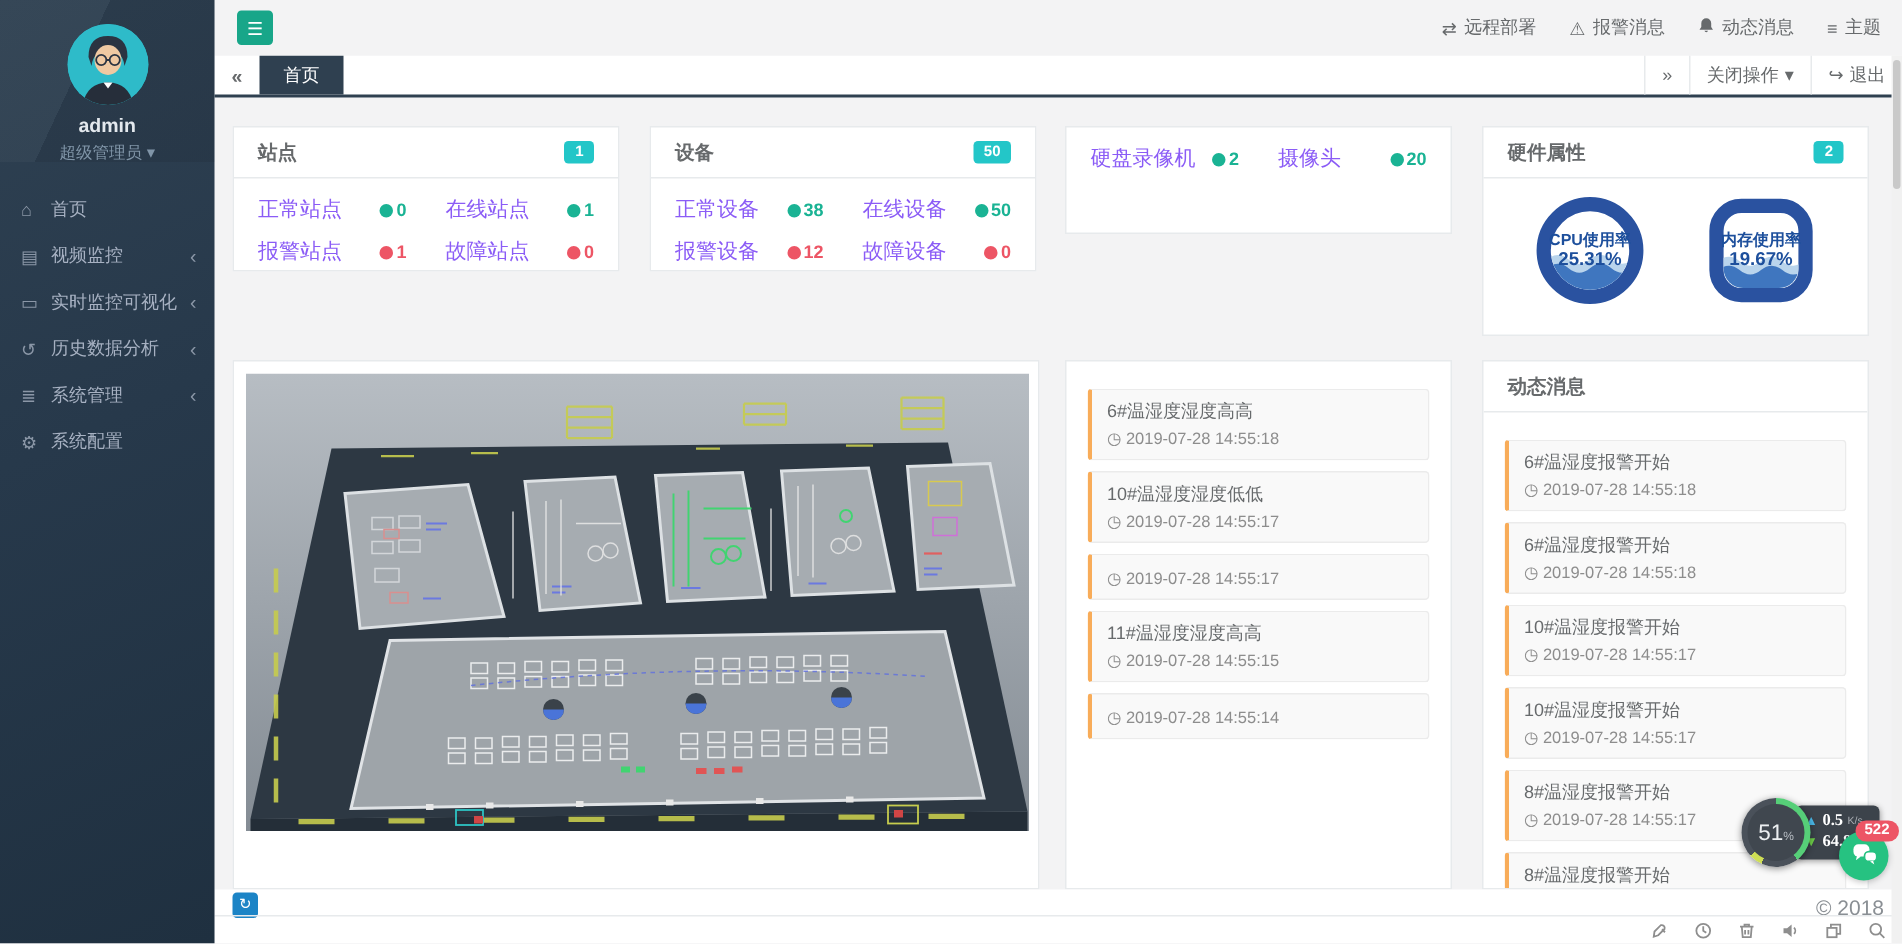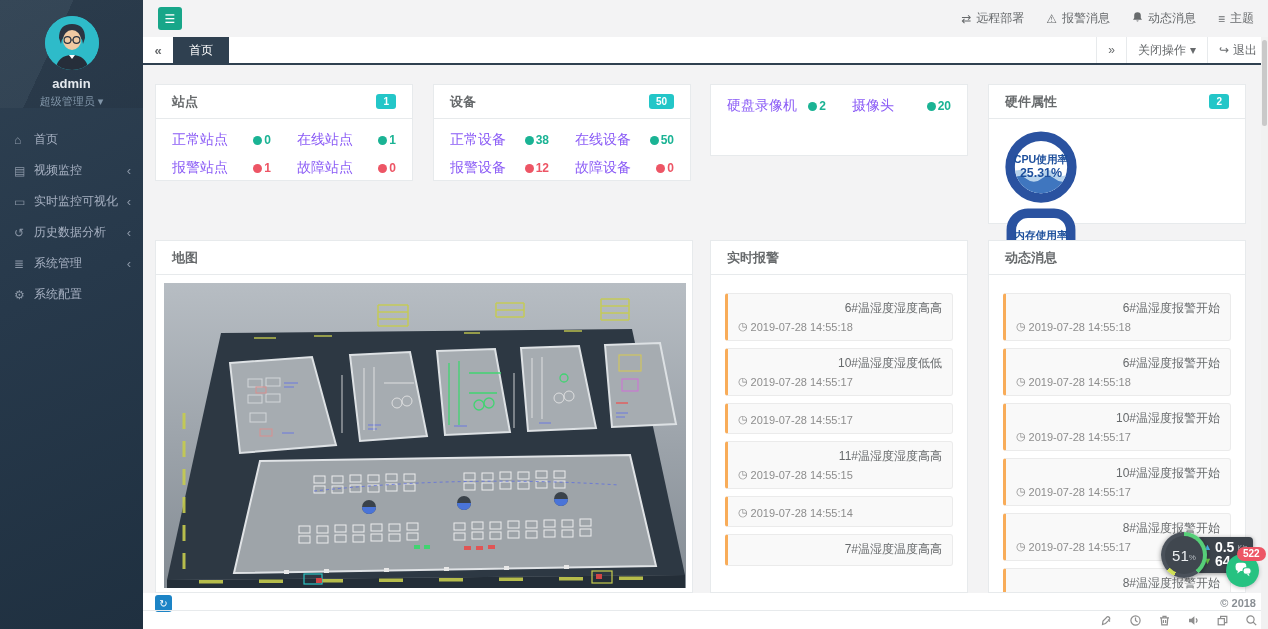--- a/index.html
+++ b/index.html
@@ -49,46 +49,46 @@
   .card-b { padding:12px 16px 0 16px; }
   .mrow { display:flex; margin-bottom:10px; }
   .mcell { flex:1; display:flex; align-items:center; justify-content:space-between; }
   .mcell:first-child { margin-right:26px; }
   .ml { font-size:14px; color:#8b5cf6; }
   .dv { display:flex; align-items:center; gap:2px; }
   .dot { display:inline-block; width:9px; height:9px; border-radius:50%; }
   .dot.g { background:#1ab394; } .dot.r { background:#ed5565; }
   .val { font-size:12px; font-weight:bold; }
   .val.g { color:#1ab394; } .val.r { color:#ed5565; }
-  .gauges { display:flex; justify-content:space-around; align-items:flex-start; padding:10px 14px 0 14px;flex-direction:column; }
+  .gauges { display:flex; justify-content:space-around; align-items:flex-end; padding:10px 14px 0 14px; }
   
   .feed { padding:18px 14px 0 14px; overflow:hidden; }
   .fitem { background:#f9f9f9; border:1px solid #ebebeb; border-left:3px solid #f8ac59;
     border-radius:3px; padding:6px 10px 7px 10px; margin-bottom:7px; }
-  .ftitle { font-size:12px; color:#676a6c;text-align:right; }
+  .ftitle { font-size:12px; color:#676a6c; }
   .ftime { display:flex; align-items:center; gap:3px; margin-top:3px; font-size:11px; color:#8d8d8d; }
   .fclock { font-size:11px; color:#8d8d8d; }
   
   .map-body { padding:8px; }
   .map-canvas { display:block; }
   
   .footer { position:absolute; left:0; right:0; bottom:0; height:36px; background:#fff; }
   .refresh-btn { position:absolute; left:12px; top:2px; width:17px; height:17px; border:none;
     background:#1c84c6; color:#fff; border-radius:3px; font-size:10px; line-height:16px; cursor:pointer; }
-  .copyright { position:absolute; right:12px; top:4px; font-size:11px; color:#8a8f94;font-weight:bold; }
+  .copyright { position:absolute; right:12px; top:4px; font-size:14px; color:#8a8f94; }
   .statusrow { position:absolute; left:0; right:0; bottom:0; height:19px; border-top:1px solid #e7eaec;
     display:flex; justify-content:flex-end; align-items:center; gap:16px; padding-right:10px; }
   .sicon { display:flex; align-items:center; cursor:pointer; }
   
   .net-tooltip { position:absolute; left:1197px; top:537px; width:56px; height:36px; z-index:21;
     background:#3c434b; border-radius:4px; padding:3px 5px 0 6px; box-shadow:0 1px 4px rgba(0,0,0,.4); }
   .nrow { display:flex; align-items:center; gap:3px; height:14px; }
   .narr { font-size:9px; font-weight:bold; }
   .narr.up { color:#4ab8e8; } .narr.dn { color:#6fd34a; }
-  .nval { font-size:14px; font-weight:bold; color:#fff; }
+  .nval { font-size:11px; font-weight:bold; color:#fff;font-family:Liberation Serif, serif; }
   .nunit { font-size:7px; color:#a9aeb4; }
   .cpu-widget { position:absolute; left:1161px; top:532px; width:46px; height:46px; border-radius:50%;
     z-index:22; cursor:pointer; box-shadow:0 1px 5px rgba(0,0,0,.45);
     background:conic-gradient(#56cf78 0 142deg, #4a515a 142deg 205deg, #cede55 205deg 228deg, #4a515a 228deg 360deg);text-align:center; }
   .cpu-inner { position:absolute; left:4px; top:4px; right:4px; bottom:4px; border-radius:50%;
     background:#40474f; display:flex; align-items:center; justify-content:center; }
   .cpu-num { font-size:15px; color:#eceff1; }
   .cpu-unit { font-size:8px; color:#b6bcc2; margin-top:5px; }
   .count-badge { position:absolute; left:1237px; top:547px; z-index:24; background:#ed5565; color:#fff;
     font-size:10px; font-weight:bold; padding:1px 6px 2px 6px; border-radius:9px; }
@@ -332,23 +332,20 @@
             <path d="M8,38 q6,-5 12,0 t12,0 t12,0 t12,0 V56 H8 z" fill="#b9d4ec"></path>
             <path d="M8,43 q6,-5 12,0 t12,0 t12,0 t12,0 V56 H8 z" fill="#3f76bf"></path>
           </g>
           <text x="32" y="29" text-anchor="middle" font-size="9" font-weight="bold" fill="#1d4f9c">内存使用率</text>
           <text x="32" y="40" text-anchor="middle" font-size="10.5" font-weight="bold" fill="#1d4f9c">19.67%</text>
         </svg>
       </div>
     </div>
 
     <div class="card" style="left:12px;top:173px;width:538px;height:353px;overflow:hidden">
-      <div class="card-h">
-          <span class="card-title">地图</span>
-        </div>
       <div class="map-body">
         <svg class="map-canvas" width="522" height="305" viewBox="0 0 522 305">
           <defs>
             <linearGradient id="sky" x1="0" y1="0" x2="0" y2="1">
               <stop offset="0" stop-color="#b7bdc3"></stop>
                 <stop offset="1" stop-color="#848c94"></stop>
             </linearGradient>
             <rect id="tb" width="11" height="7" fill="none" stroke="#ffffff" stroke-width="1"></rect>
           </defs>
           <rect width="522" height="305" fill="url(#sky)"></rect>
@@ -497,23 +494,20 @@
             <rect x="140" y="291" width="18" height="10" stroke="#2ec4c4"></rect>
             <rect x="428" y="288" width="20" height="12" stroke="#c6cc4e"></rect>
           </g>
           <rect x="152" y="295" width="6" height="5" fill="#d04545"></rect>
           <rect x="432" y="291" width="6" height="5" fill="#d04545"></rect>
         </svg>
       </div>
     </div>
 
     <div class="card" style="left:567px;top:173px;width:258px;height:353px;overflow:hidden">
-      <div class="card-h">
-          <span class="card-title">实时报警</span>
-        </div>
       <div class="feed">
         <div class="fitem">
           <div class="ftitle">6#温湿度湿度高高</div>
           <div class="ftime">
               <span class="fclock">◷</span>
               <span>2019-07-28 14:55:18</span>
             </div>
         </div>
         <div class="fitem">
           <div class="ftitle">10#温湿度湿度低低</div>
@@ -533,24 +527,20 @@
           <div class="ftime">
               <span class="fclock">◷</span>
               <span>2019-07-28 14:55:15</span>
             </div>
         </div>
         <div class="fitem">
           <div class="ftime">
               <span class="fclock">◷</span>
               <span>2019-07-28 14:55:14</span>
             </div>
-        </div>
-        <div class="fitem">
-          <div class="ftitle">7#温湿度温度高高</div>
-
         </div>
 
       </div>
     </div>
 
     <div class="card" style="left:845px;top:173px;width:258px;height:353px;overflow:hidden">
       <div class="card-h">
           <span class="card-title">动态消息</span>
         </div>
       <div class="feed">

